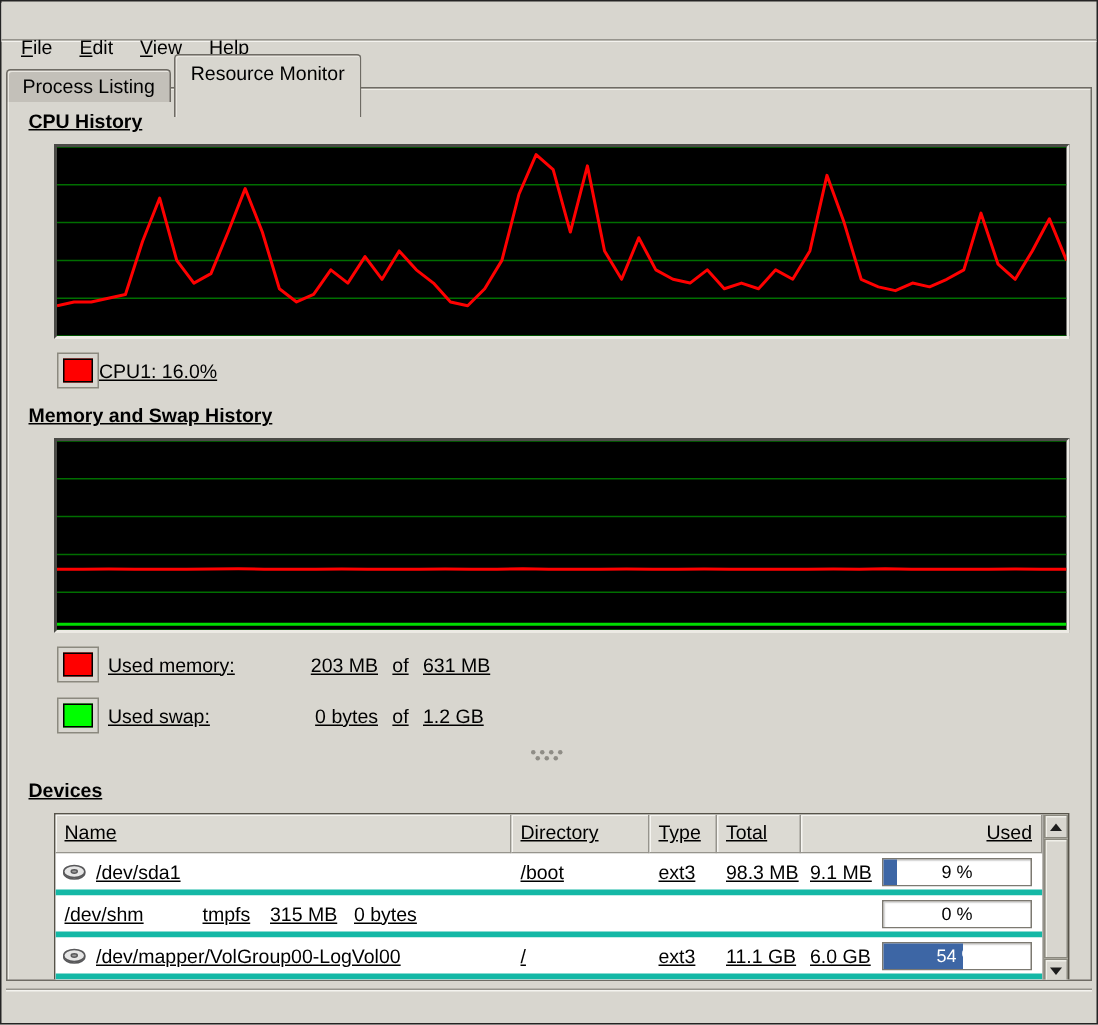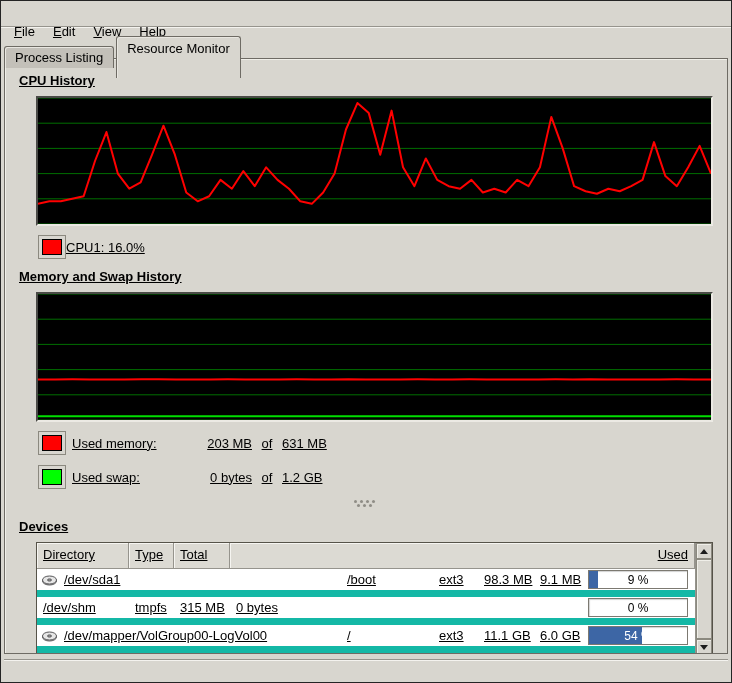--- a/index.html
+++ b/index.html
@@ -102,21 +102,21 @@
   .table-main { flex: 1; display: flex; flex-direction: column; overflow: hidden; }
   .thead { display: flex; height: 26px; flex: none; }
   .th {
     background: #dcdad3;
     border-right: 1px solid #96948d;
     border-bottom: 1px solid #96948d;
     box-shadow: inset 1px 1px 0 #f6f5f1;
     padding: 4px 6px;
     white-space: nowrap; overflow: hidden;
   }
-  .trow { display: flex; height: 28px; align-items: center; background: #fff; border-bottom: 7px solid #14b8a6; }
+  .trow { display: flex; height: 28px; align-items: center; background: #fff; border-bottom: 4px solid #14b8a6; }
   .td { padding: 0 6px; white-space: nowrap; overflow: hidden; }
   .col-name  { width: 304px; }
   .col-dir   { width: 92px; }
   .col-type  { width: 45px; }
   .col-total { width: 56px; }
   .col-used  { flex: 1; text-align: right; }
   .td.col-name { display: flex; align-items: center; gap: 6px; padding-left: 4px; }
   .td.col-used { display: flex; align-items: center; justify-content: space-between; padding-right: 7px; }
   .disk-icon { width: 17px; height: 14px; flex: none; display: inline-block; }
   
@@ -236,20 +236,21 @@
       </span>
     </div>
 
     <div class="pane-grip"></div>
 
     <div class="section-title">Devices</div>
 
     <div class="table-frame">
       <div class="table-main">
         <div class="thead">
+          <div class="th col-name">Name</div>
           <div class="th col-dir">Directory</div>
           <div class="th col-type">Type</div>
           <div class="th col-total">Total</div>
           <div class="th col-used">Used</div>
         </div>
 
         <div class="trow">
           <div class="td col-name">
             <span class="disk-icon">
               <svg viewBox="0 0 17 14" width="17" height="14">

